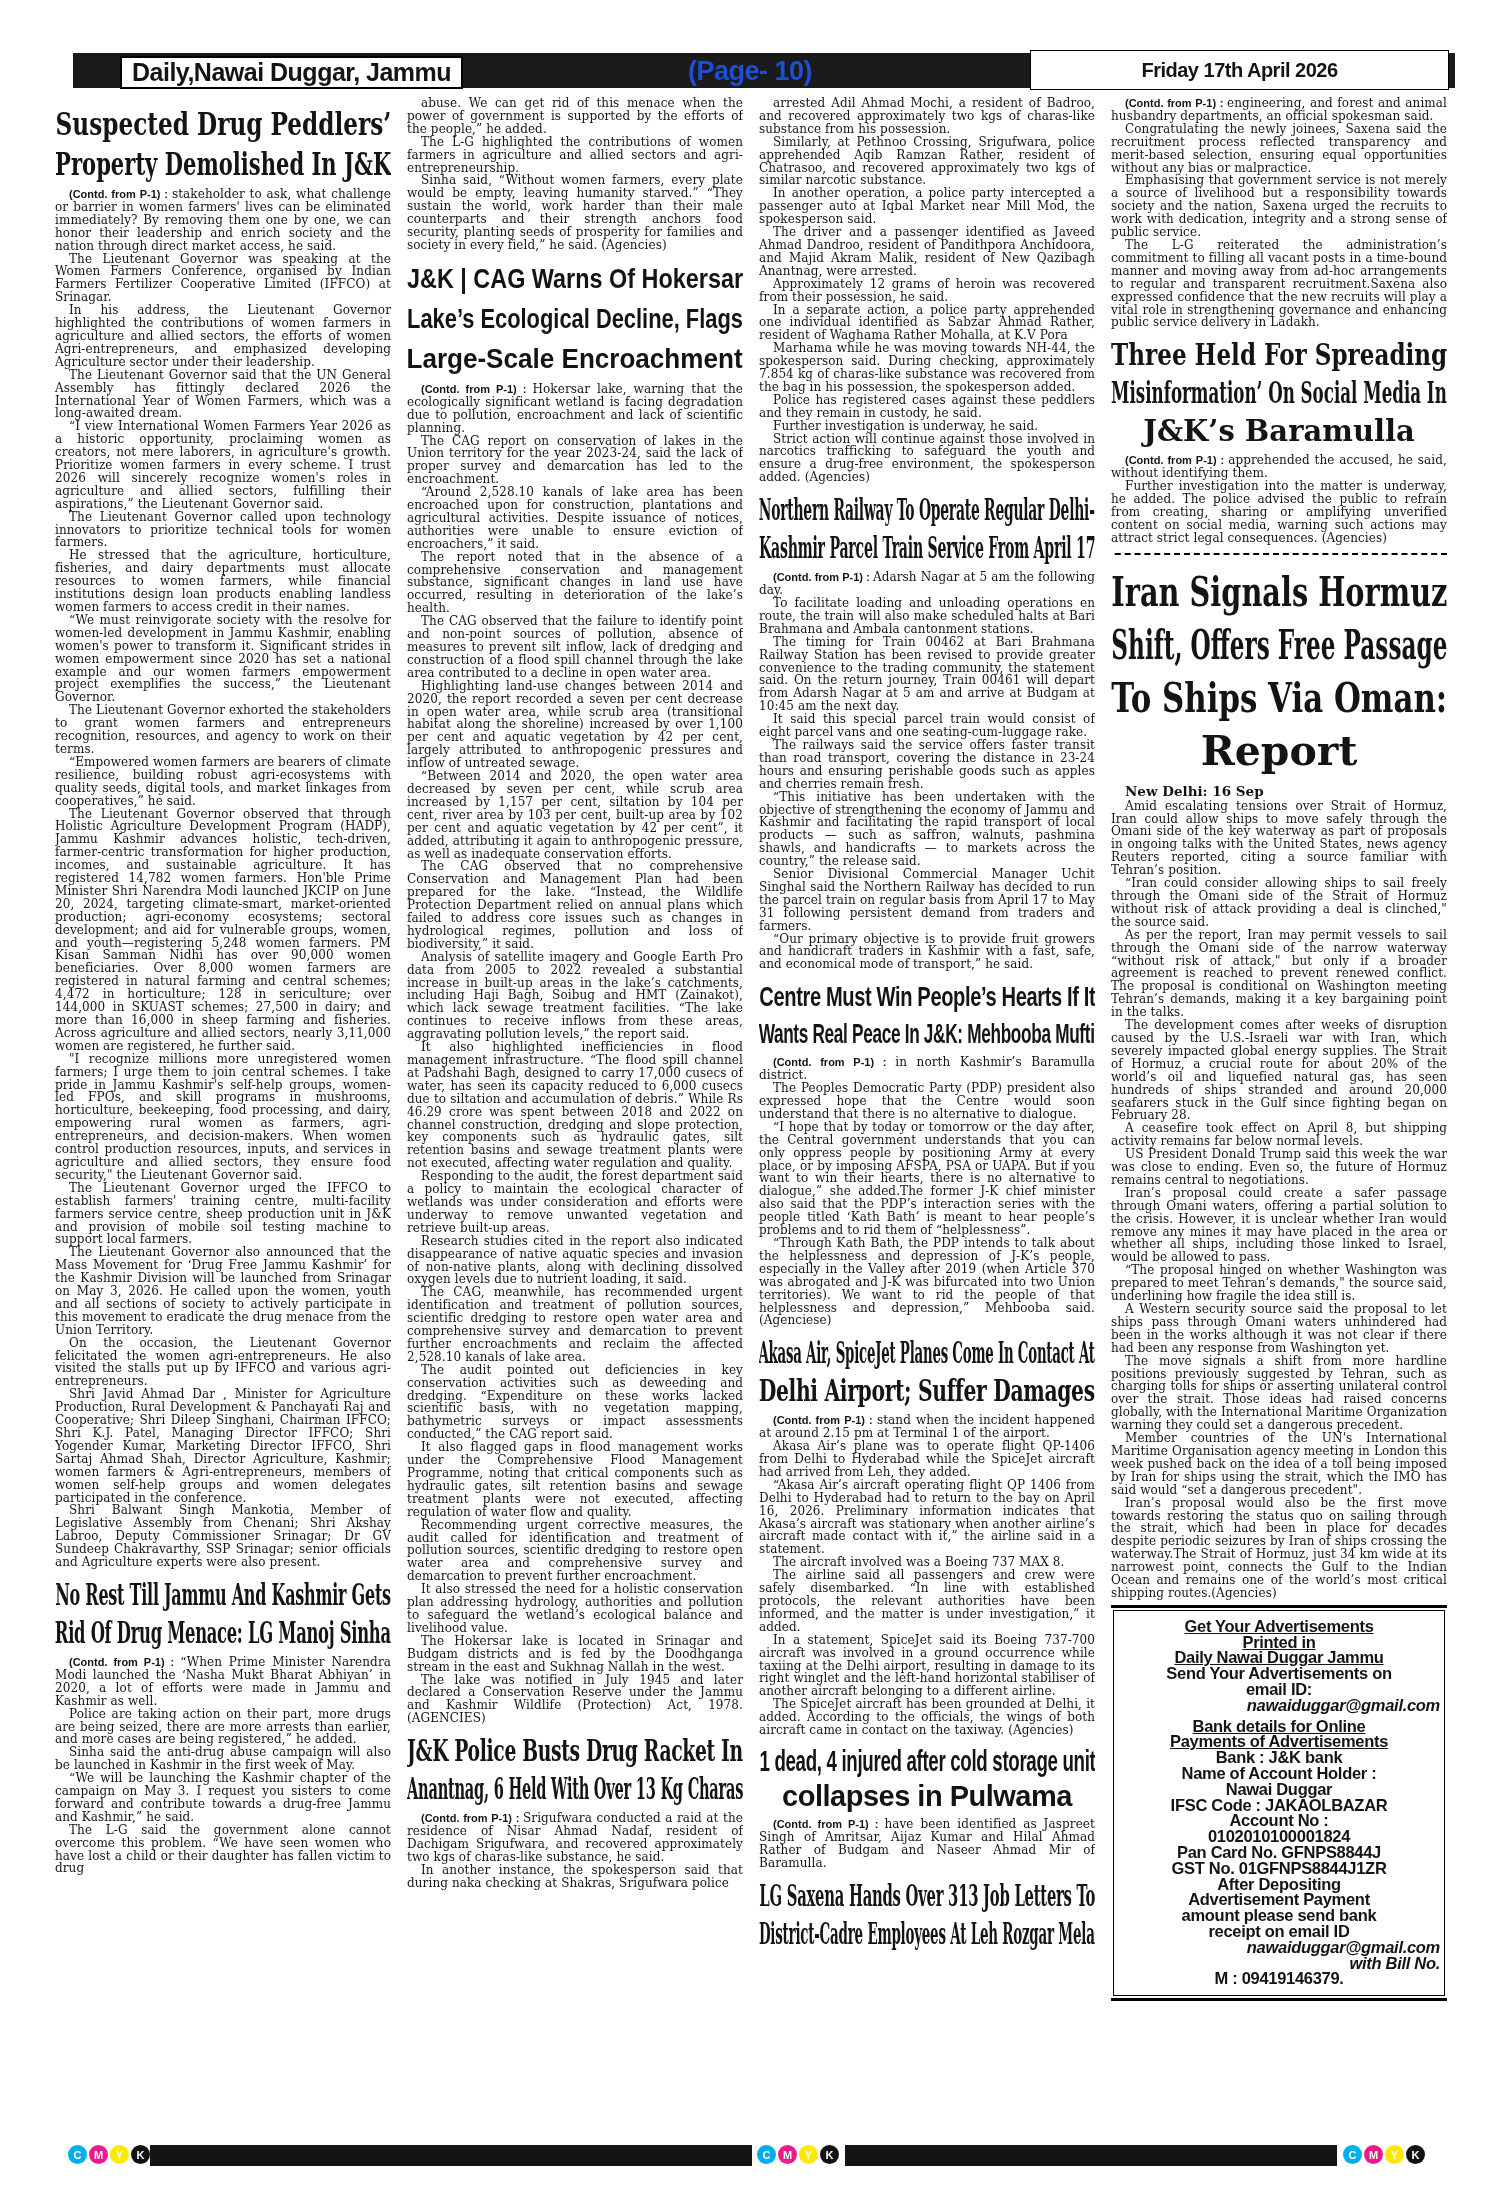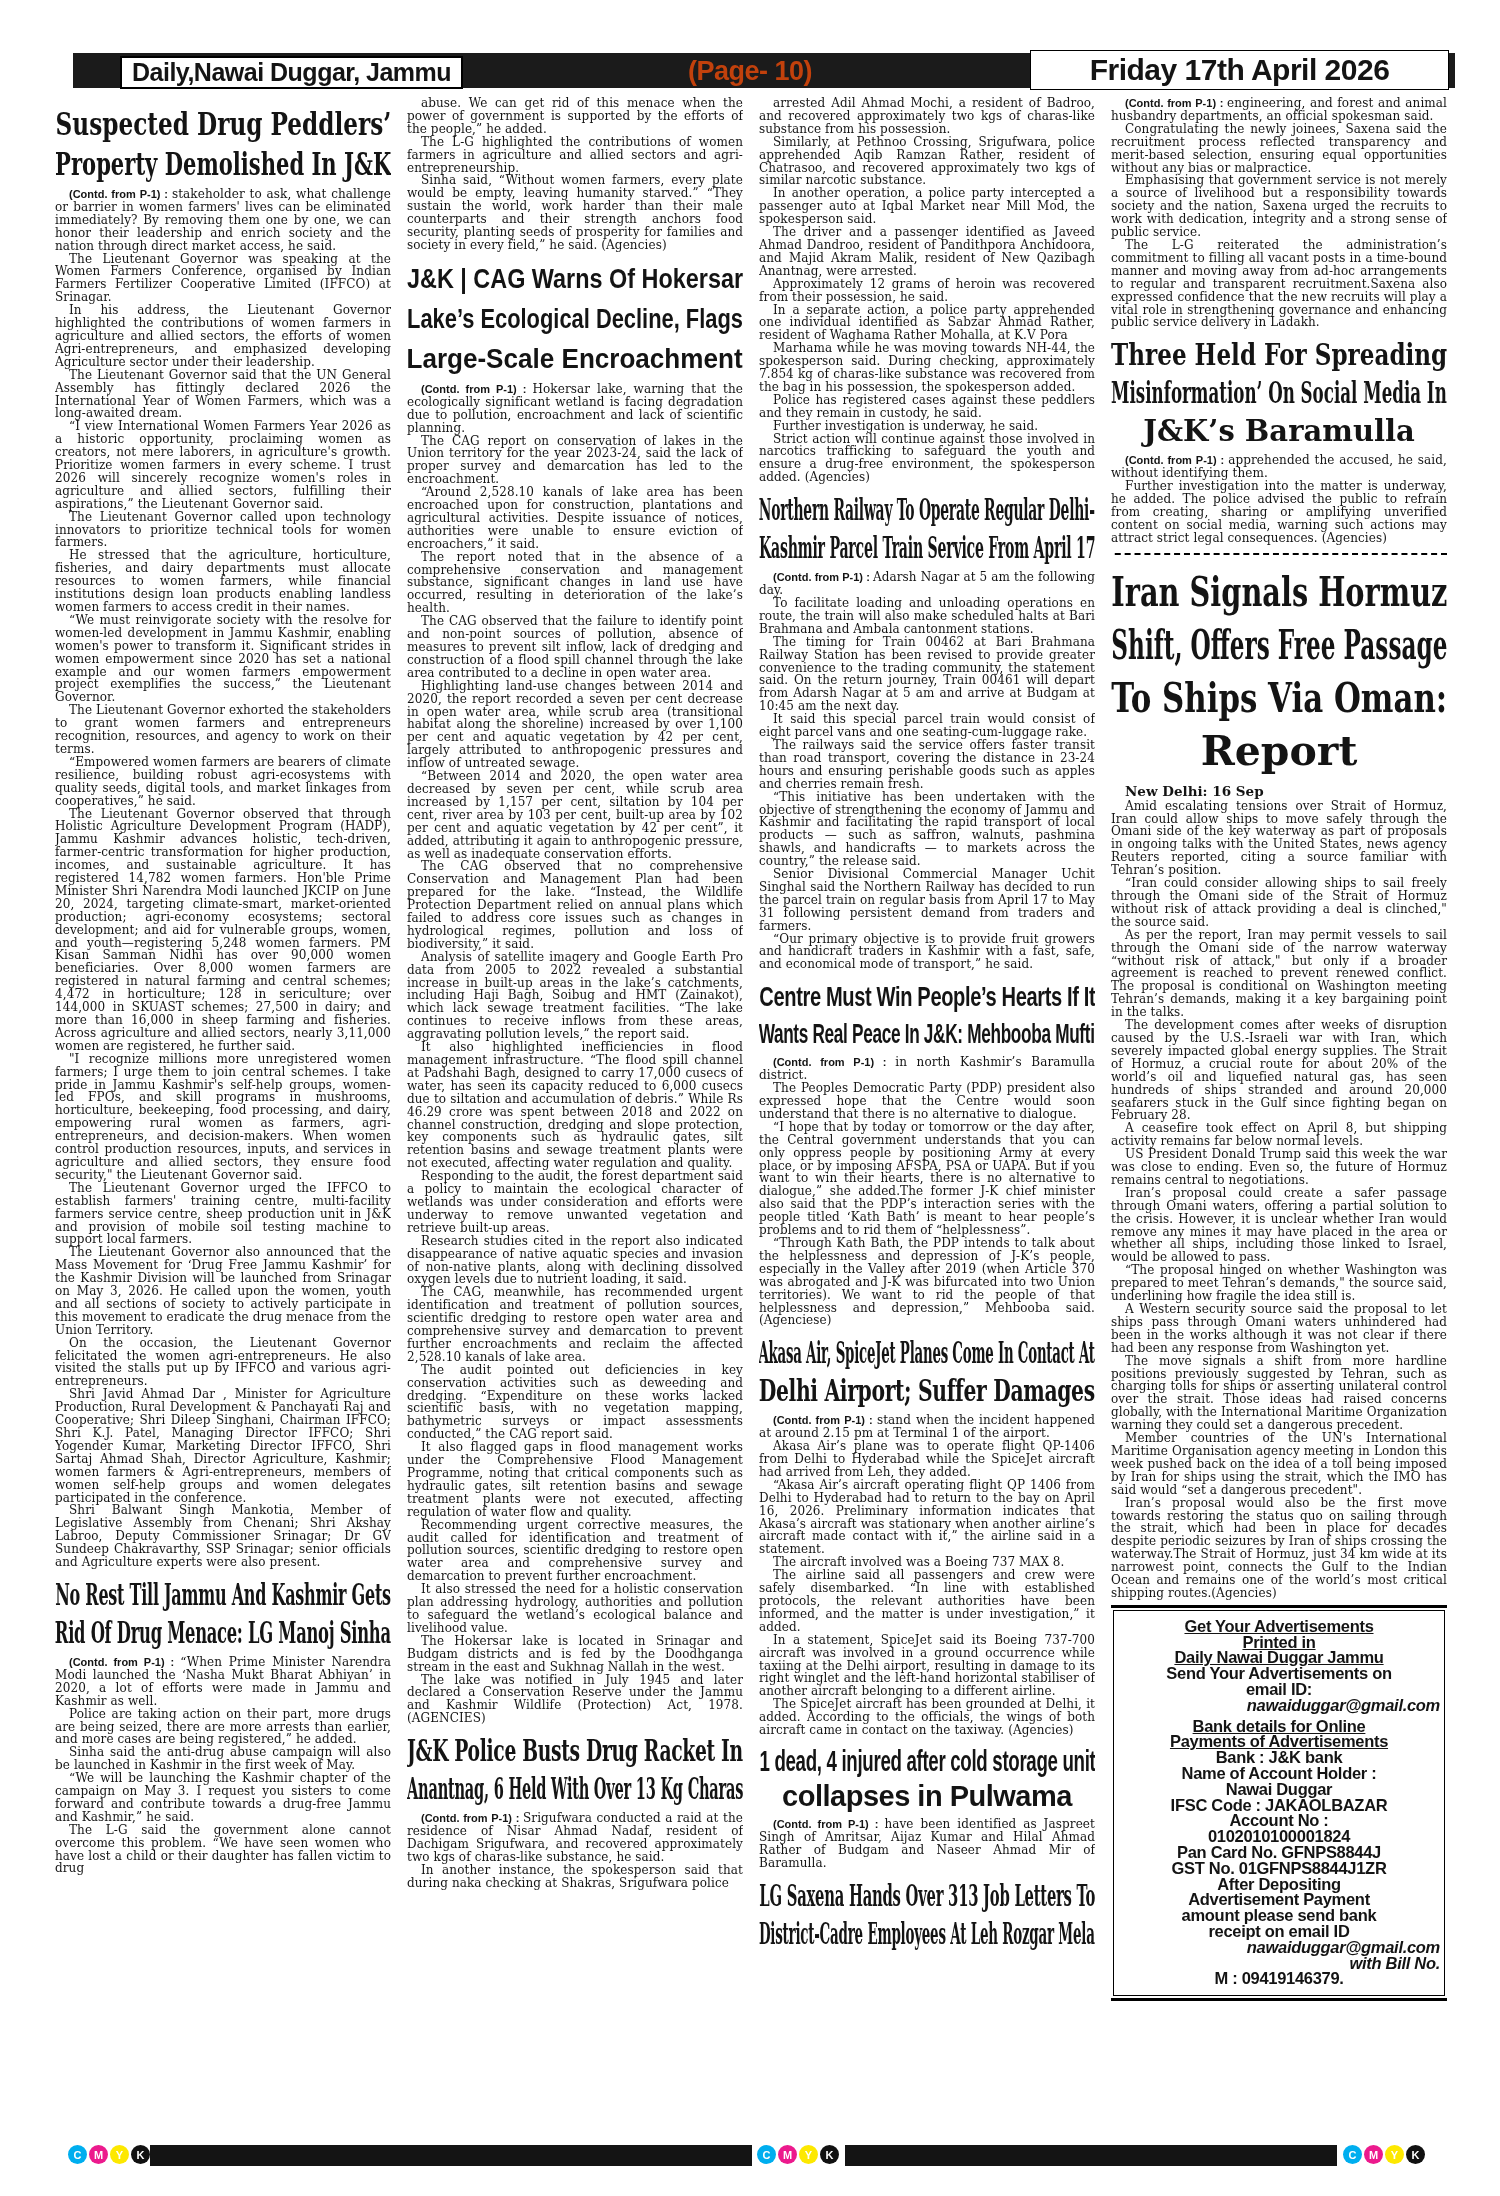--- a/index.html
+++ b/index.html
@@ -3,25 +3,25 @@
 <meta charset="utf-8">
 <style>
   html,body{margin:0;padding:0;background:#e8e8e8;}
   .page{position:relative;width:1500px;height:2196px;background:#ffffff;overflow:hidden;
         font-family:"DejaVu Serif",serif;color:#141414;}
   
   .mast-bar{position:absolute;left:73px;top:53px;width:1382px;height:35px;background:#1b1b1b;}
   .mast-left{position:absolute;left:120px;top:56px;height:29px;background:#fff;border:2px solid #000;
              display:flex;align-items:center;padding:0 10px;
              font-family:"Liberation Sans",sans-serif;font-weight:bold;font-size:25px;letter-spacing:-0.5px;}
-  .mast-center{position:absolute;left:640px;top:56px;width:220px;text-align:center;color:#c2410c;
+  .mast-center{position:absolute;left:640px;top:56px;width:220px;text-align:center;color:#1d4ed8;
              font-family:"Liberation Sans",sans-serif;font-weight:bold;font-size:27px;letter-spacing:-0.5px;}
   .mast-right{position:absolute;left:1030px;top:50px;width:417px;height:38px;background:#fff;border:1px solid #000;
              display:flex;align-items:center;justify-content:center;
-             font-family:"Liberation Sans",sans-serif;font-weight:bold;font-size:30px;letter-spacing:-0.5px;}
+             font-family:"Liberation Sans",sans-serif;font-weight:bold;font-size:20px;letter-spacing:-0.5px;}
   
   .columns{position:absolute;left:55px;top:97px;width:1392px;height:2046px;display:flex;gap:16px;}
   .col{width:336px;overflow:hidden;}
   .para{margin:0;font-size:12px;line-height:12.9px;text-align:justify;text-indent:14px;letter-spacing:0.1px;}
   .contd{font-family:"Liberation Sans",sans-serif;font-weight:bold;font-size:11px;letter-spacing:0;}
   .dateline{margin:2px 0 1px 0;font-weight:bold;font-size:13.5px;text-indent:14px;line-height:15px;}
   
   .hl{padding:7px 0 4px 0;}
   .hl-line{display:flex;justify-content:center;}
   .hl-line span{white-space:nowrap;transform-origin:center;display:inline-block;}

